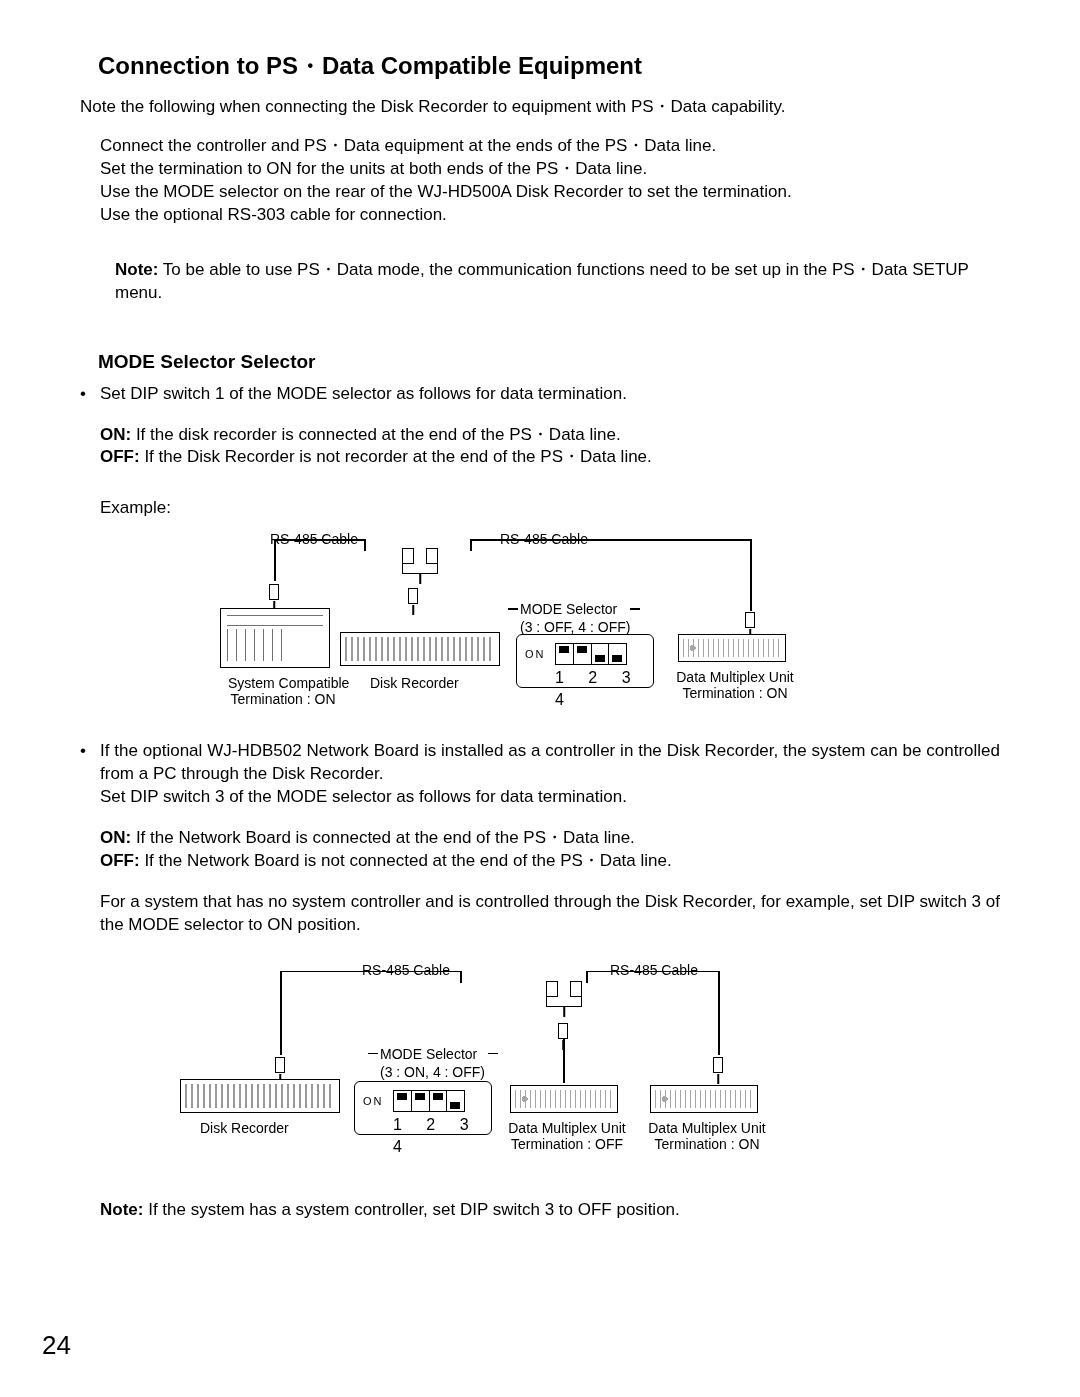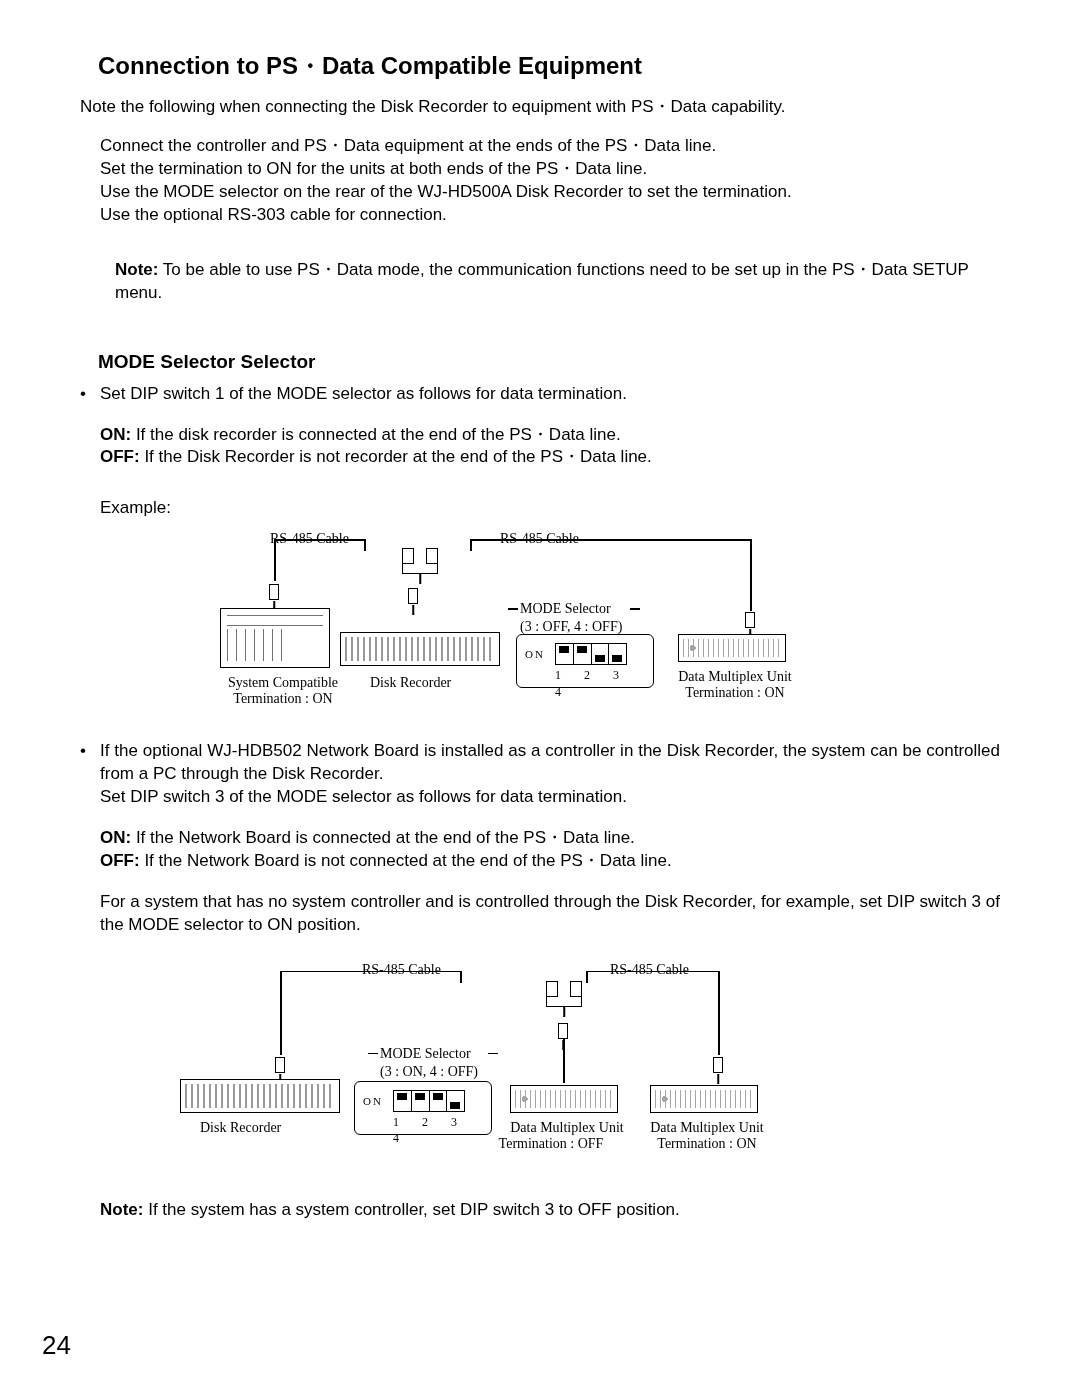--- a/index.html
+++ b/index.html
@@ -35,21 +35,20 @@
   .spacer-sm { height: 18px; }
   .spacer-md { height: 28px; }
   .onoff { margin-left: 20px; }
   .example-label { margin-left: 20px; margin-top: 28px; margin-bottom: 10px; }
 
   
   .diagram {
     position: relative;
     margin: 0 auto;
     font-size: 14px;
-    font-family: Liberation Serif, serif;
   }
   .d1 { width: 620px; height: 180px; margin-left: 130px; margin-top: 6px; }
   .d2 { width: 620px; height: 190px; margin-left: 130px; margin-top: 6px; }
   .label-abs { position: absolute; white-space: nowrap; text-align: center; }
 
   
   .dev {
     position: absolute;
     border: 1.5px solid #000;
     background: #fff;
@@ -69,21 +68,21 @@
     width: 72px; height: 22px;
     border: 1.5px solid #000;
     display: flex;
   }
   .dip-sw { flex:1; border-right:1px solid #000; position: relative; }
   .dip-sw:last-child { border-right: none; }
   .dip-sw .nub { position:absolute; left:3px; width:10px; height:7px; background:#000; }
   .dip-on  .nub { top:2px; }
   .dip-off .nub { bottom:2px; }
   .dip-on-label { position:absolute; left:8px; top:12px; font-size:11px; letter-spacing:2px; }
-  .dip-nums { position:absolute; left:38px; top:32px; font-size:12px; letter-spacing:10px; }
+  .dip-nums { position:absolute; left:38px; top:32px; font-size:16px; letter-spacing:10px; }
 
   
   .conn {
     position: absolute;
     width: 44px; height: 30px;
   }
   .conn .c1, .conn .c2 {
     position:absolute; top:0; width:12px; height:16px;
     border:1.5px solid #000; background:#fff;
   }
@@ -302,21 +301,21 @@
         </div>
       <div class="dip-sw dip-off">
           <div class="nub"></div>
         </div>
     </div>
     <span class="dip-nums">1 2 3 4</span>
   </div>
 
   <span class="label-abs" style="left:-10px; top:158px;">Disk Recorder</span>
   <span class="label-abs" style="left:292px; top:158px; width:130px;">Data Multiplex Unit</span>
-  <span class="label-abs" style="left:276px; top:174px; width:130px;">Termination : OFF</span>
+  <span class="label-abs" style="left:292px; top:174px; width:130px;">Termination : OFF</span>
   <span class="label-abs" style="left:432px; top:158px; width:130px;">Data Multiplex Unit</span>
   <span class="label-abs" style="left:432px; top:174px; width:130px;">Termination : ON</span>
 </div>
 
 <div style="height:48px;"></div>
 <p class="indented"><b>Note:</b><span> If the system has a system controller, set DIP switch 3 to OFF position.</span></p>
 
 <div class="page-num">24</div>
 
 </body></html>

